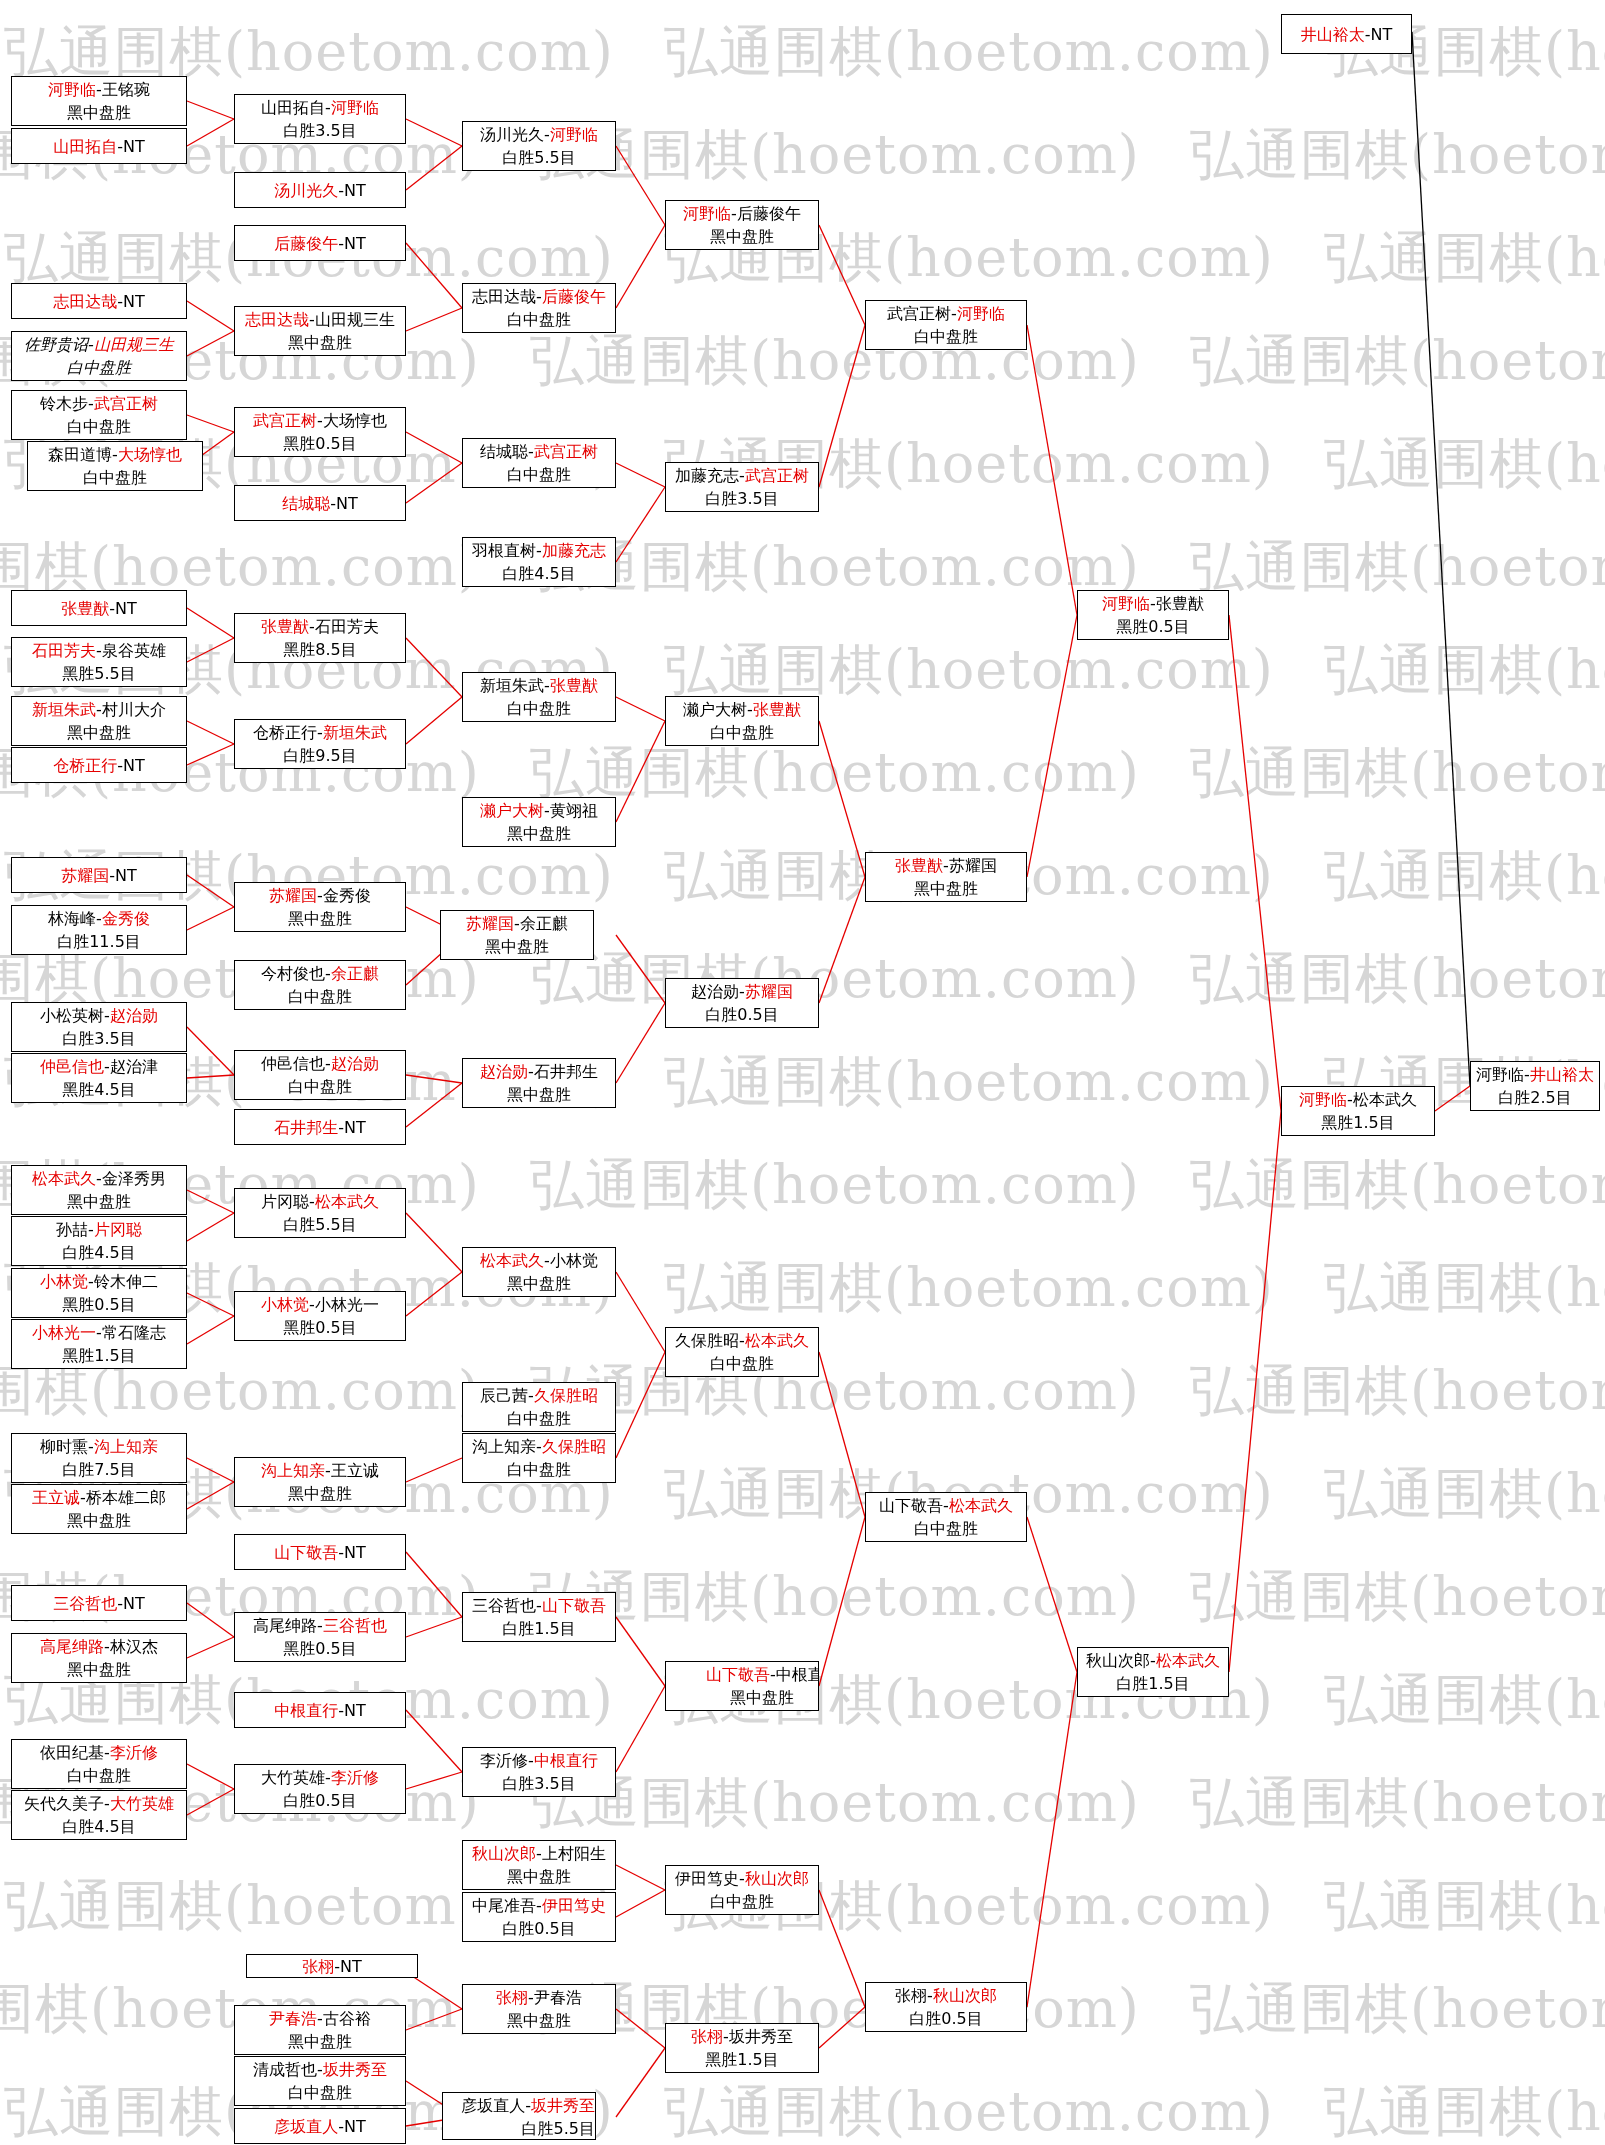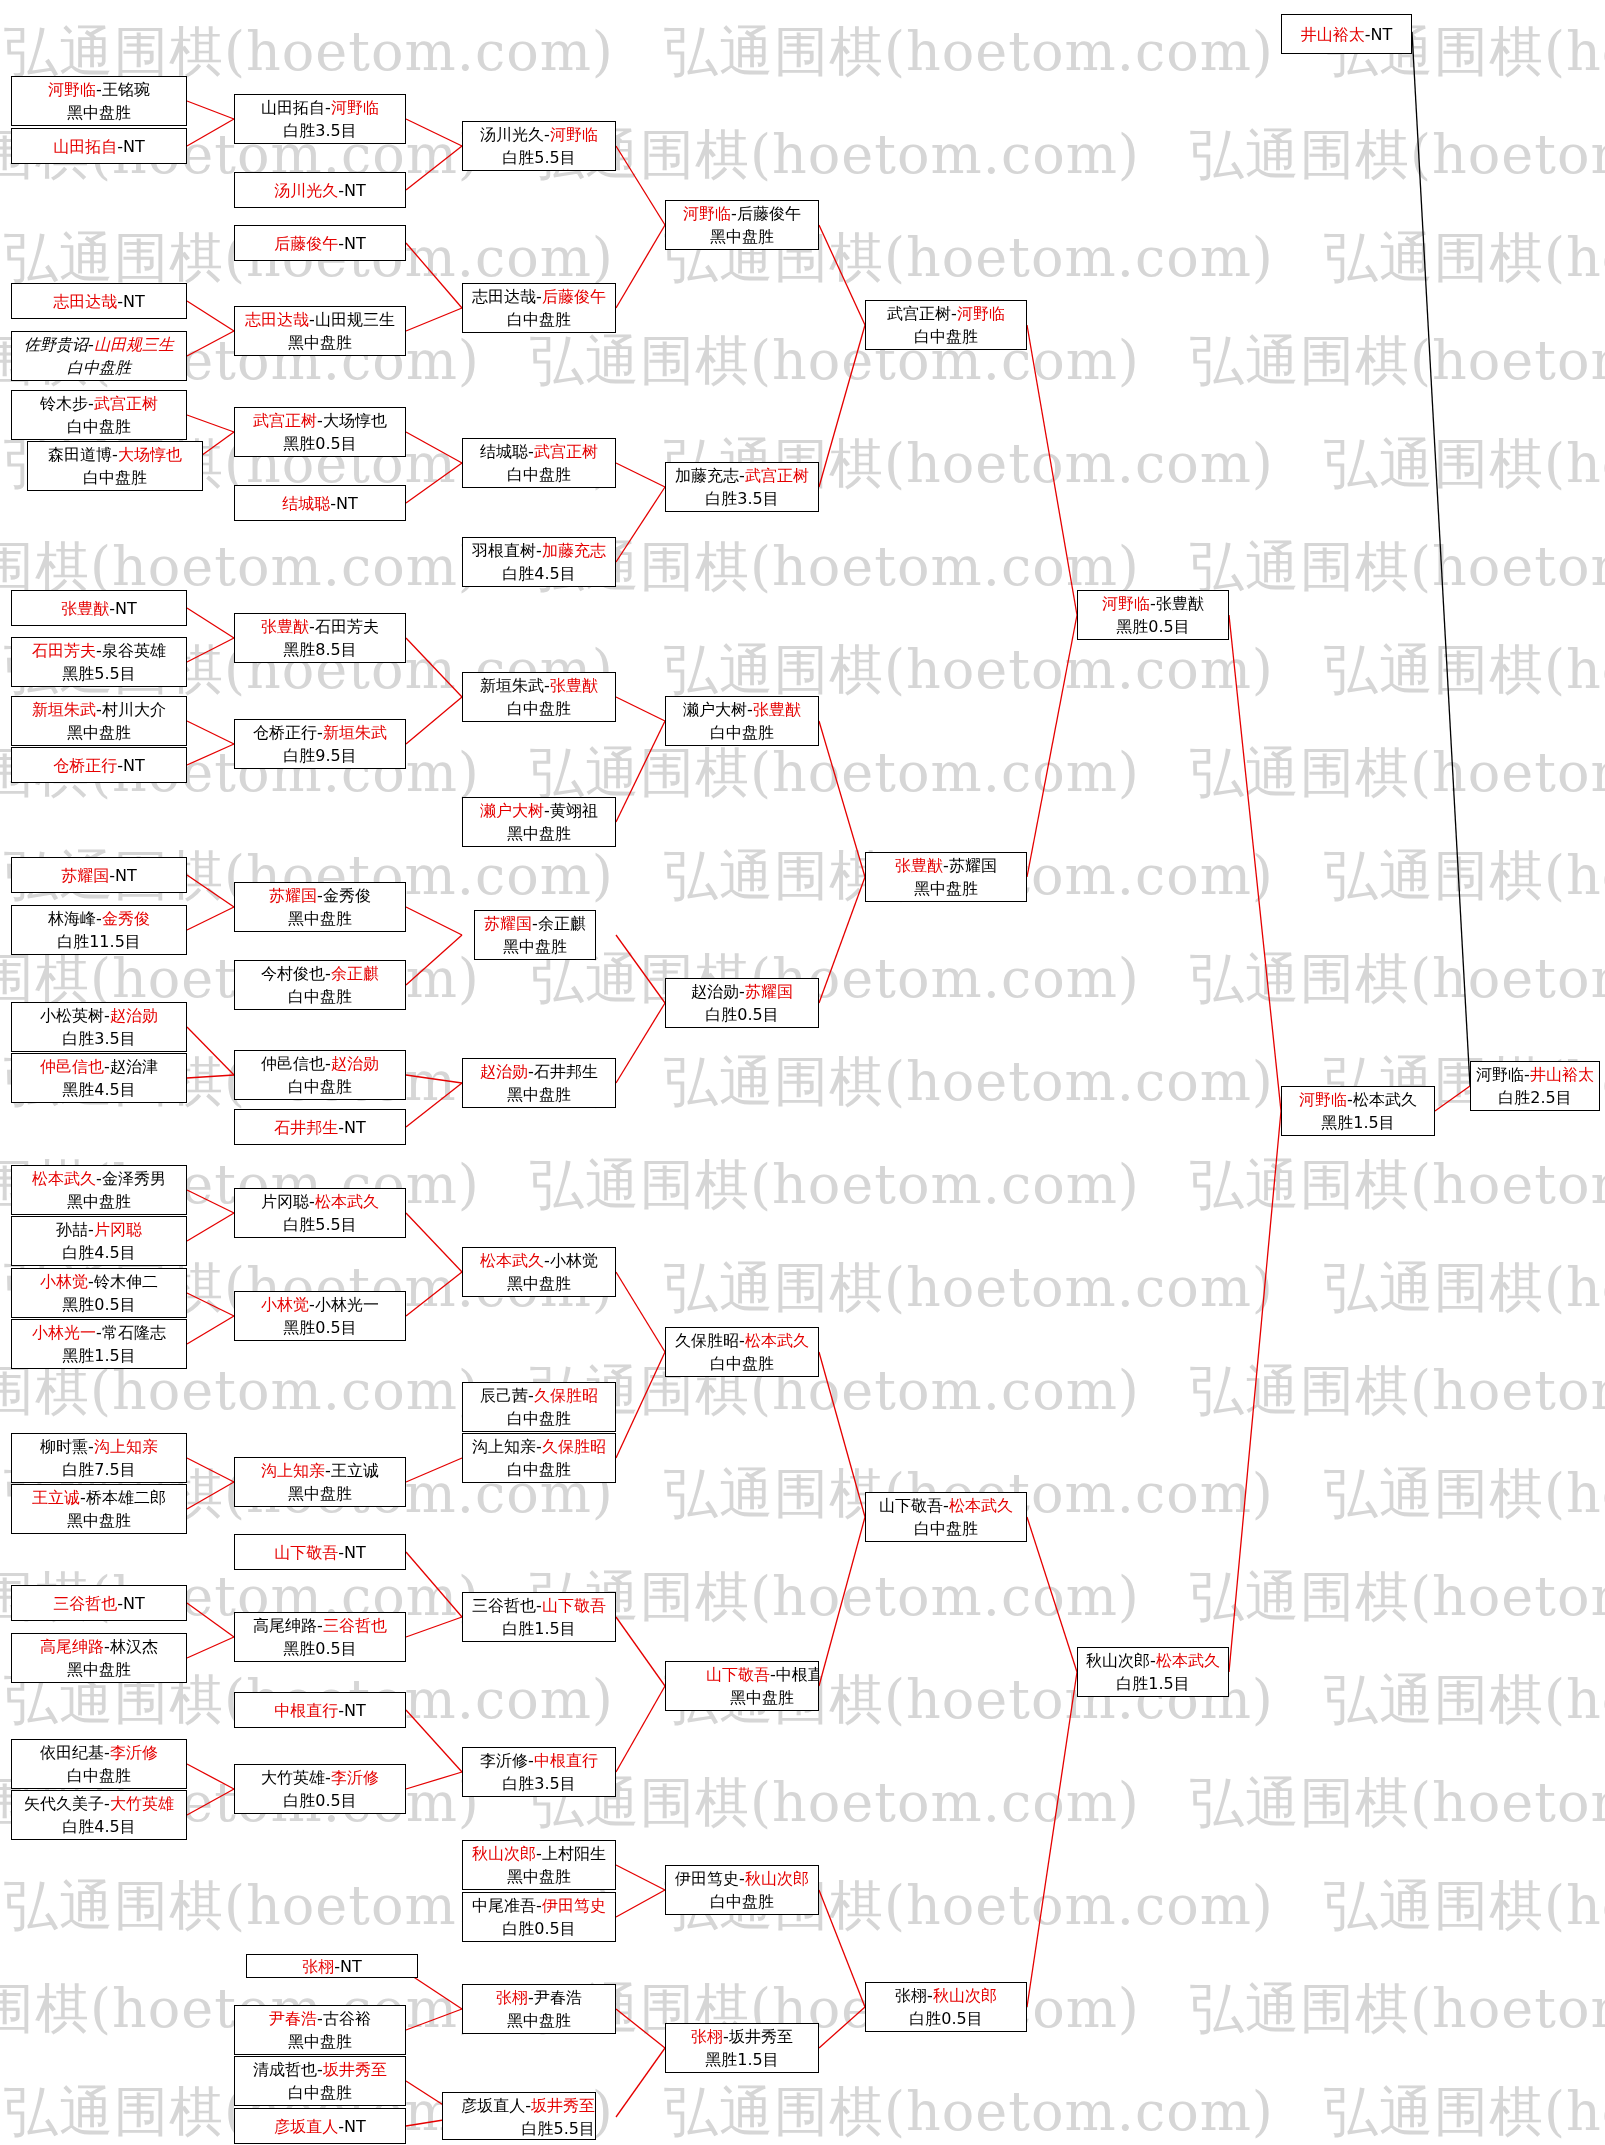--- a/index.html
+++ b/index.html
@@ -364,21 +364,21 @@
         <div class="result">白胜4.5目</div>
       </div>
       <div class="box" style="left: 462px; top: 672px; width: 154px; height: 50px; border-color: rgb(0, 0, 0);">
         <div><span>新垣朱武</span>-<span class="win">张豊猷</span></div>
         <div class="result">白中盘胜</div>
       </div>
       <div class="box" style="left: 462px; top: 797px; width: 154px; height: 50px; border-color: rgb(0, 0, 0);">
         <div><span class="win">濑户大树</span>-<span>黄翊祖</span></div>
         <div class="result">黑中盘胜</div>
       </div>
-      <div class="box" style="left: 474px; top: 910px; width: 122px; height: 50px; border-color: rgb(0, 0, 0);">
+      <div class="box" style="left: 440px; top: 910px; width: 154px; height: 50px; border-color: rgb(0, 0, 0);">
         <div><span class="win">苏耀国</span>-<span>余正麒</span></div>
         <div class="result">黑中盘胜</div>
       </div>
       <div class="box" style="left: 462px; top: 1058px; width: 154px; height: 50px; border-color: rgb(0, 0, 0);">
         <div><span class="win">赵治勋</span>-<span>石井邦生</span></div>
         <div class="result">黑中盘胜</div>
       </div>
       <div class="box" style="left: 462px; top: 1247px; width: 154px; height: 50px; border-color: rgb(0, 0, 0);">
         <div><span class="win">松本武久</span>-<span>小林觉</span></div>
         <div class="result">黑中盘胜</div>

